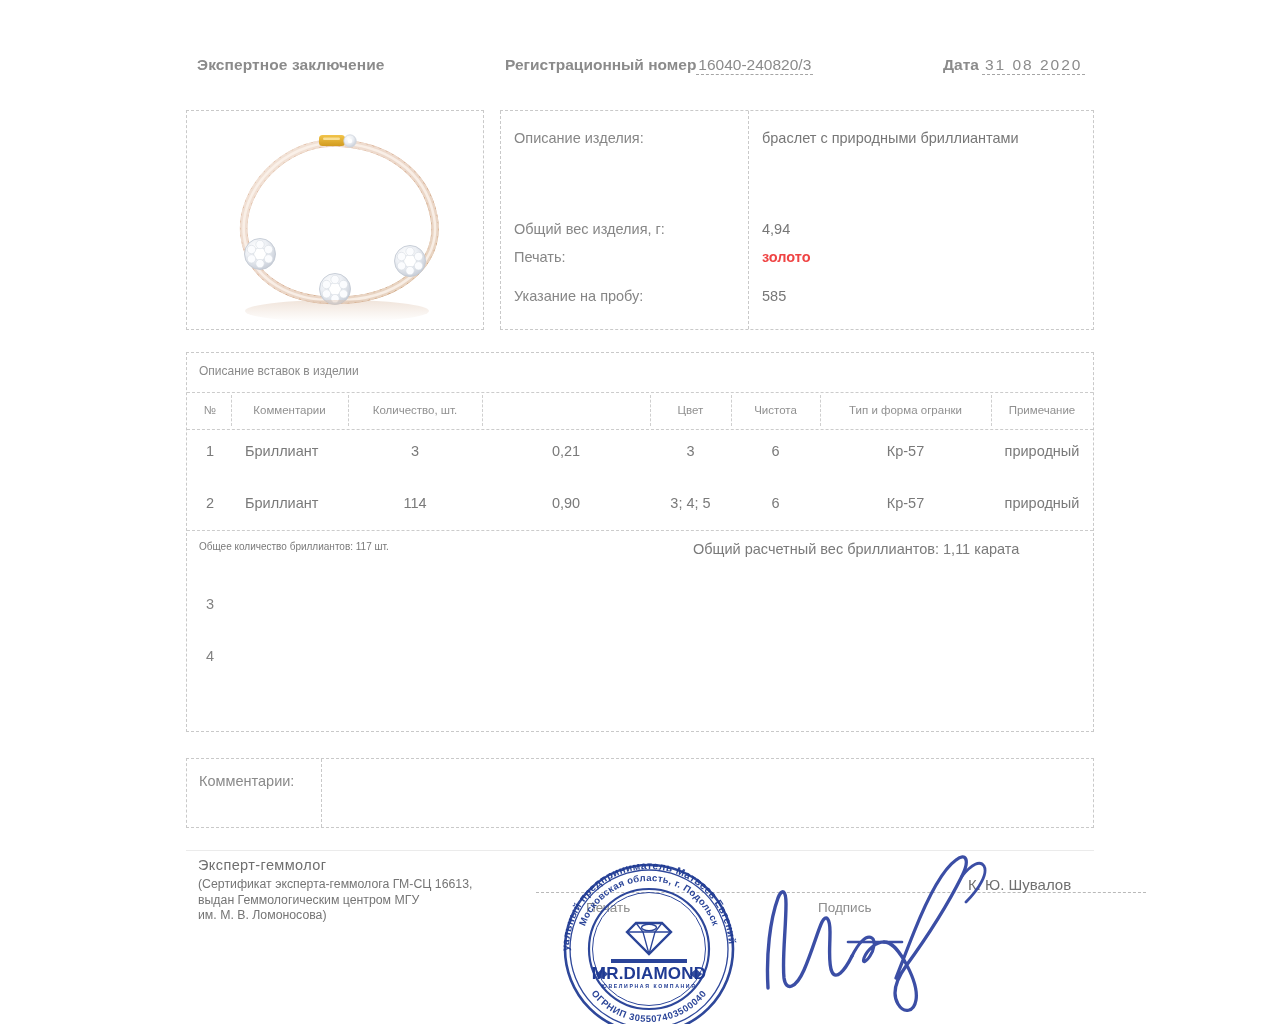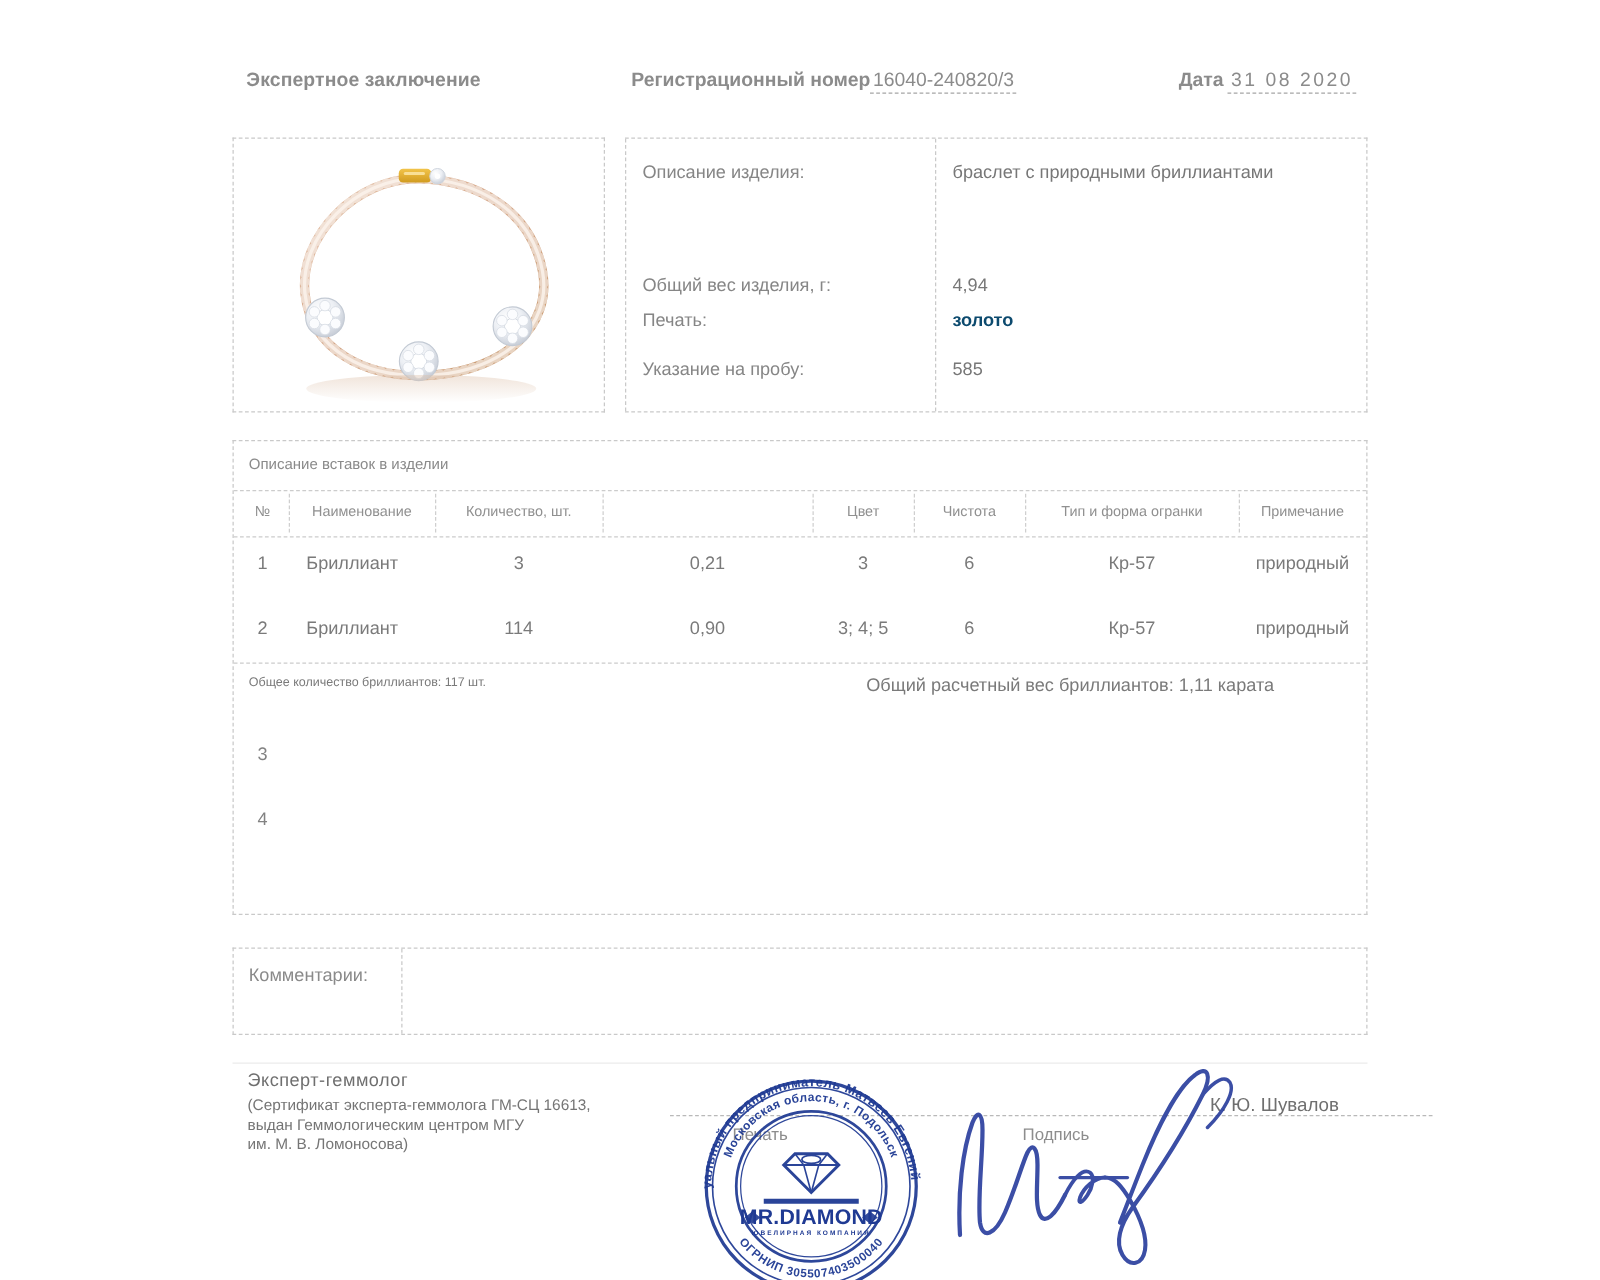--- a/index.html
+++ b/index.html
@@ -130,21 +130,21 @@
     position: absolute;
     left: 262px;
     font-size: 14.5px;
     color: #777777;
     white-space: nowrap;
   }
   .r1 { top: 19px; }
   .r2 { top: 110px; }
   .r3 { top: 138px; }
   .r4 { top: 177px; }
-  .val-bold { font-weight: bold; color: #0c4a6e; }
+  .val-bold { font-weight: bold; color: #ef4444; }
 
   
   .inserts-box {
     position: absolute;
     left: 186px;
     top: 352px;
     width: 908px;
     height: 380px;
     border: 1px dashed #c9c9c9;
     box-sizing: border-box;
@@ -451,21 +451,21 @@
   <div class="inserts-box">
     <div class="inserts-title">Описание вставок в изделии</div>
 
     <div class="tbl-head-line-top"></div>
     <div class="tbl-head-line-bot"></div>
     <div class="tbl-totals-line"></div>
 
     <div class="thead">
       <div class="th" style="left:2px;  width:42px;">№</div>
       <div class="th-sep" style="left:44px;"></div>
-      <div class="th" style="left:44px; width:117px;">Наименование</div>
+      <div class="th" style="left:44px; width:117px;">Комментарии</div>
       <div class="th-sep" style="left:161px;"></div>
       <div class="th" style="left:161px;width:134px;">Количество, шт.</div>
       <div class="th-sep" style="left:295px;"></div>
       <div class="th-sep" style="left:463px;"></div>
       <div class="th" style="left:463px;width:81px;">Цвет</div>
       <div class="th-sep" style="left:544px;"></div>
       <div class="th" style="left:544px;width:89px;">Чистота</div>
       <div class="th-sep" style="left:633px;"></div>
       <div class="th" style="left:633px;width:171px;">Тип и форма огранки</div>
       <div class="th-sep" style="left:804px;"></div>

